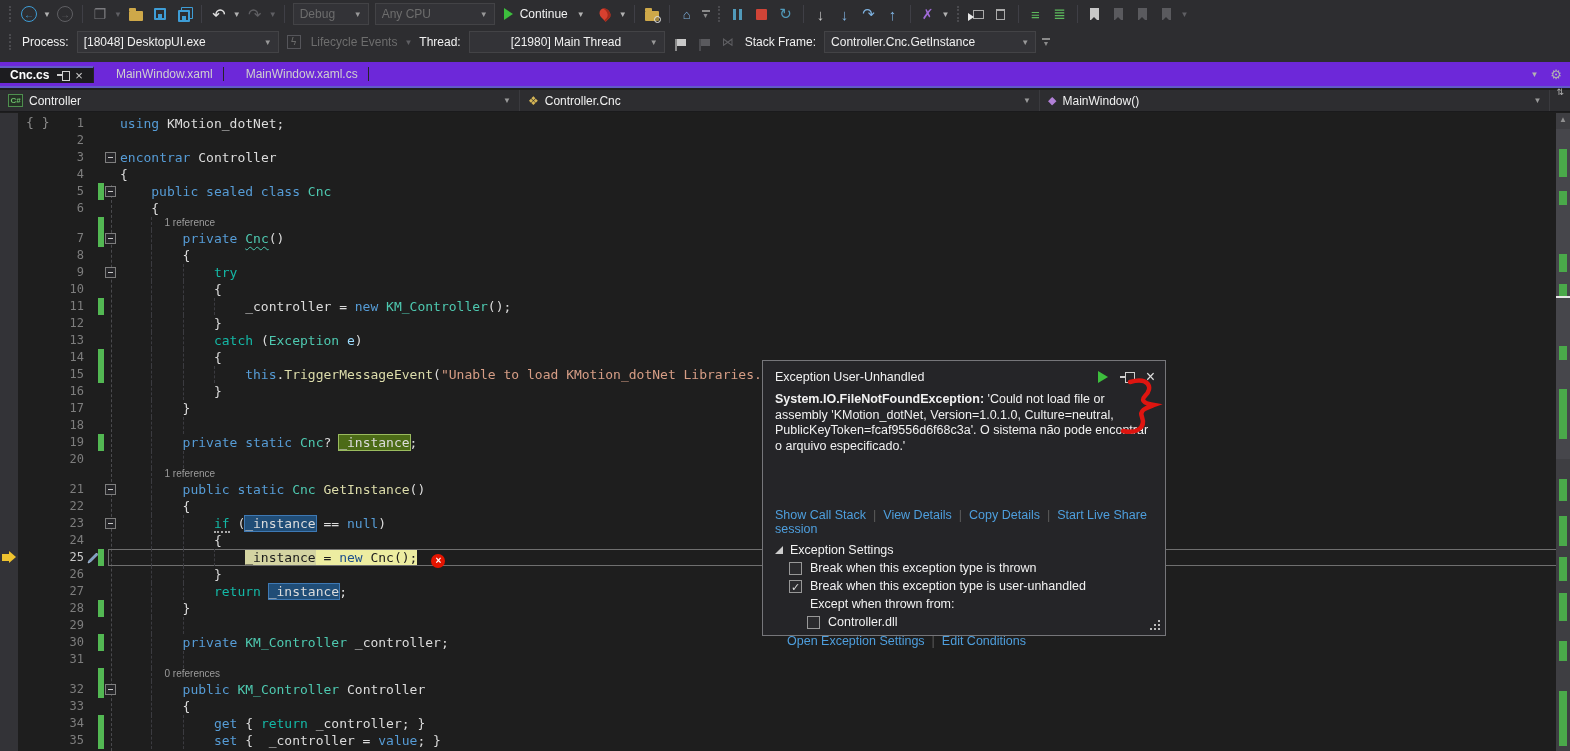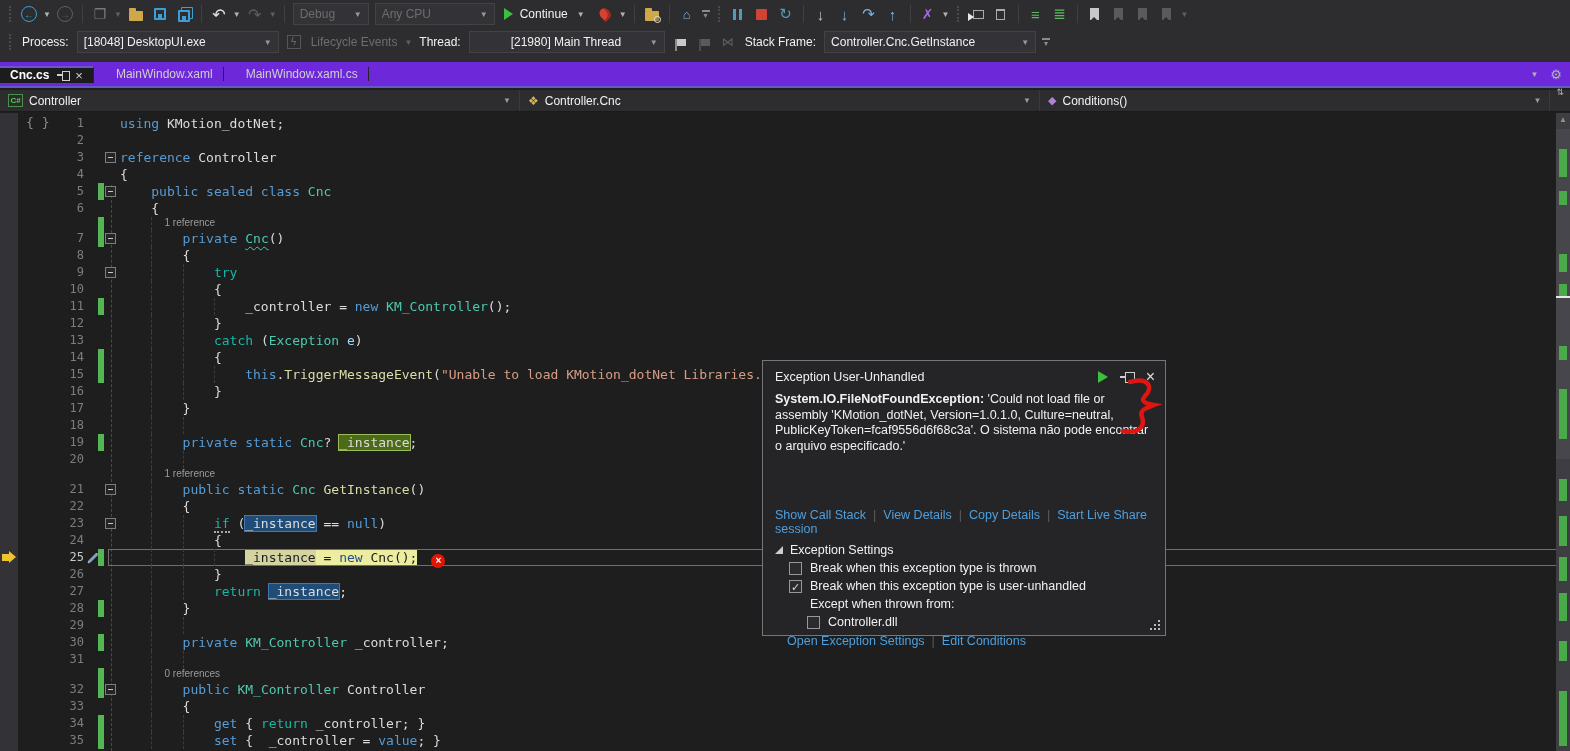--- a/index.html
+++ b/index.html
@@ -294,36 +294,36 @@
     <span>Controller</span>
     <span class="dd-caret">▼</span>
   </div>
   <div class="navsec" style="width:520px;">
     <span class="clsicon">❖</span>
     <span>Controller.Cnc</span>
     <span class="dd-caret">▼</span>
   </div>
   <div class="navsec" style="flex:1;">
     <span class="mthicon">◆</span>
-    <span>Conditions()</span>
+    <span>MainWindow()</span>
     <span class="dd-caret">▼</span>
   </div>
   <div class="split">
       <span>⇅</span>
     </div>
 </div>
 
 <div class="editor">
   <div class="mstrip"></div>
   <div class="outline-ic">{ }</div>
   <div class="foldline"></div>
   <div class="rows" id="rows">
       <div class="row"><span class="num">1</span><div class="codeln" style="padding-left: 0ch;"><span class="kw">using </span><span class="pl">KMotion_dotNet;</span></div></div>
       <div class="row"><span class="num">2</span><div class="codeln" style="padding-left: 0ch;"></div></div>
-      <div class="row"><span class="num">3</span><div class="foldbox"></div><div class="codeln" style="padding-left: 0ch;"><span class="kw">reference </span><span class="pl">Controller</span></div></div>
+      <div class="row"><span class="num">3</span><div class="foldbox"></div><div class="codeln" style="padding-left: 0ch;"><span class="kw">encontrar </span><span class="pl">Controller</span></div></div>
       <div class="row"><span class="num">4</span><div class="codeln" style="padding-left: 0ch;"><span class="pl">{</span></div></div>
       <div class="row"><span class="num">5</span><div class="bar"></div><div class="foldbox"></div><div class="codeln" style="padding-left: 4ch;"><span class="kw">public sealed class </span><span class="ty">Cnc</span></div></div>
       <div class="row"><span class="num">6</span><div class="codeln" style="padding-left: 4ch;"><span class="pl">{</span></div></div>
       <div class="row lensrow"><div class="bar"></div><div class="guide" style="left: calc(4ch + 120px);"></div><div class="codeln lens" style="padding-left: 8ch;">1 reference</div></div>
       <div class="row"><span class="num">7</span><div class="bar"></div><div class="foldbox"></div><div class="guide" style="left: calc(4ch + 120px);"></div><div class="codeln" style="padding-left: 8ch;"><span class="kw">private </span><span class="ty sq">Cnc</span><span class="pl">()</span></div></div>
       <div class="row"><span class="num">8</span><div class="guide" style="left: calc(4ch + 120px);"></div><div class="codeln" style="padding-left: 8ch;"><span class="pl">{</span></div></div>
       <div class="row"><span class="num">9</span><div class="foldbox"></div><div class="guide" style="left: calc(4ch + 120px);"></div><div class="guide" style="left: calc(8ch + 120px);"></div><div class="codeln" style="padding-left: 12ch;"><span class="ct">try</span></div></div>
       <div class="row"><span class="num">10</span><div class="guide" style="left: calc(4ch + 120px);"></div><div class="guide" style="left: calc(8ch + 120px);"></div><div class="codeln" style="padding-left: 12ch;"><span class="pl">{</span></div></div>
       <div class="row"><span class="num">11</span><div class="bar"></div><div class="guide" style="left: calc(4ch + 120px);"></div><div class="guide" style="left: calc(8ch + 120px);"></div><div class="guide" style="left: calc(12ch + 120px);"></div><div class="codeln" style="padding-left: 16ch;"><span class="pl">_controller = </span><span class="kw">new </span><span class="ty">KM_Controller</span><span class="pl">();</span></div></div>
       <div class="row"><span class="num">12</span><div class="guide" style="left: calc(4ch + 120px);"></div><div class="guide" style="left: calc(8ch + 120px);"></div><div class="codeln" style="padding-left: 12ch;"><span class="pl">}</span></div></div>

